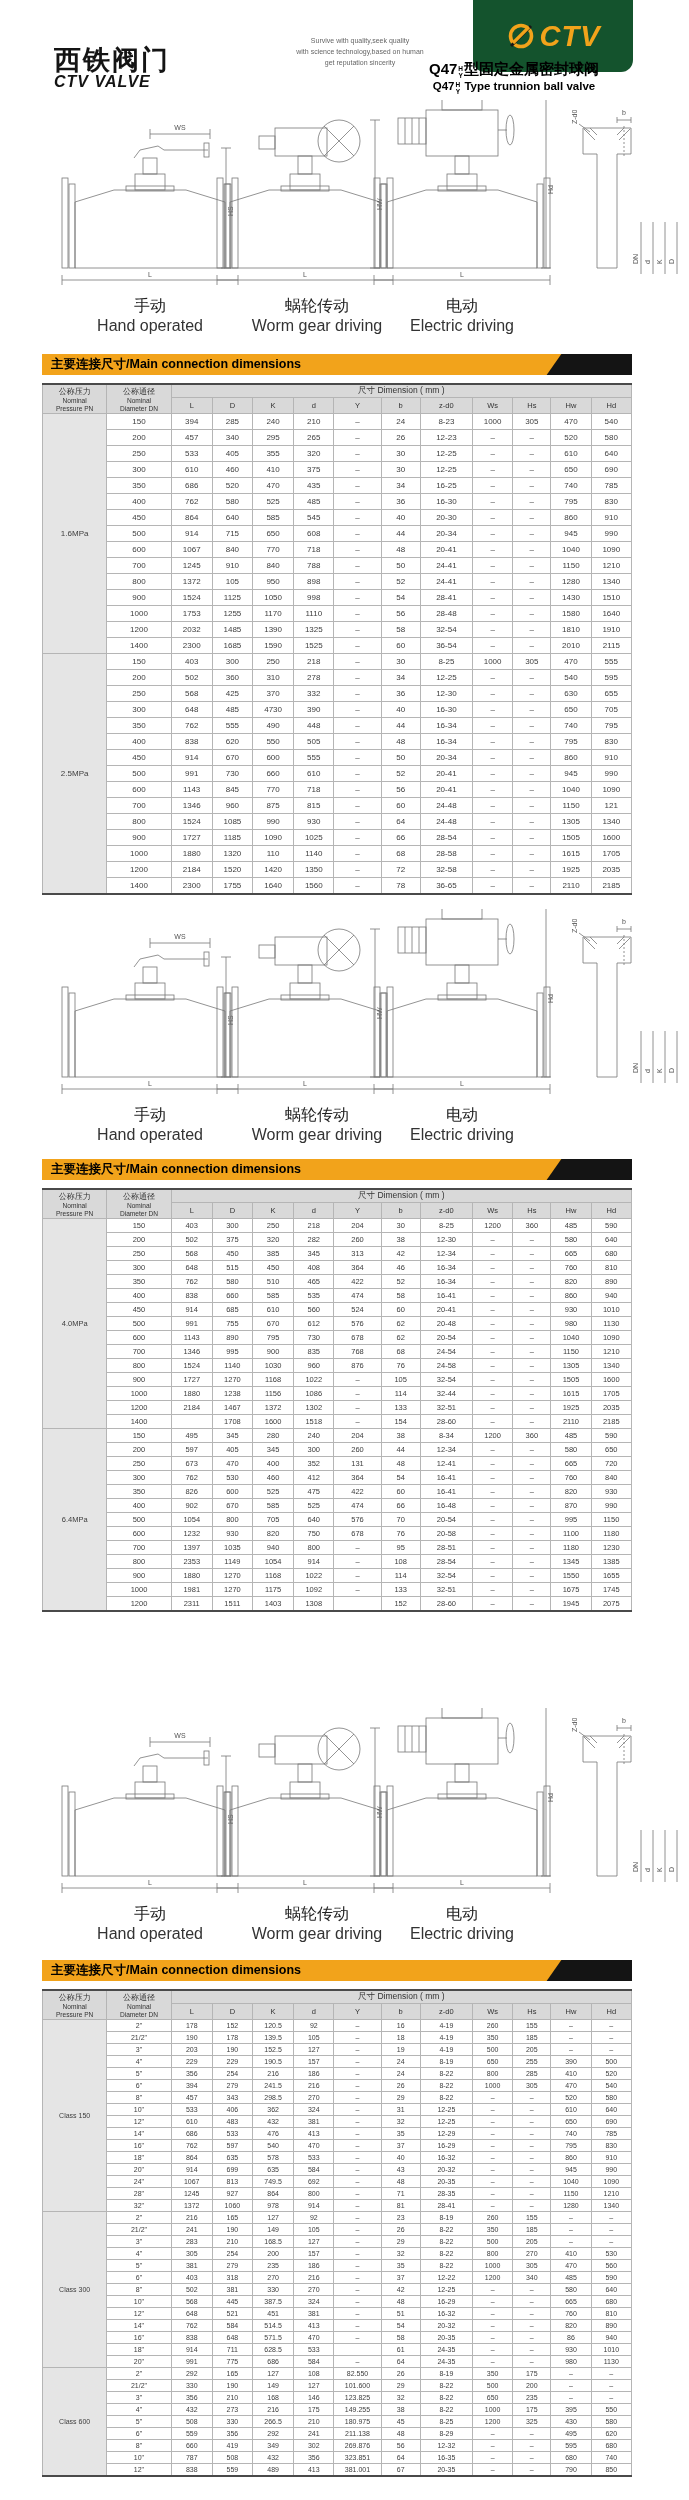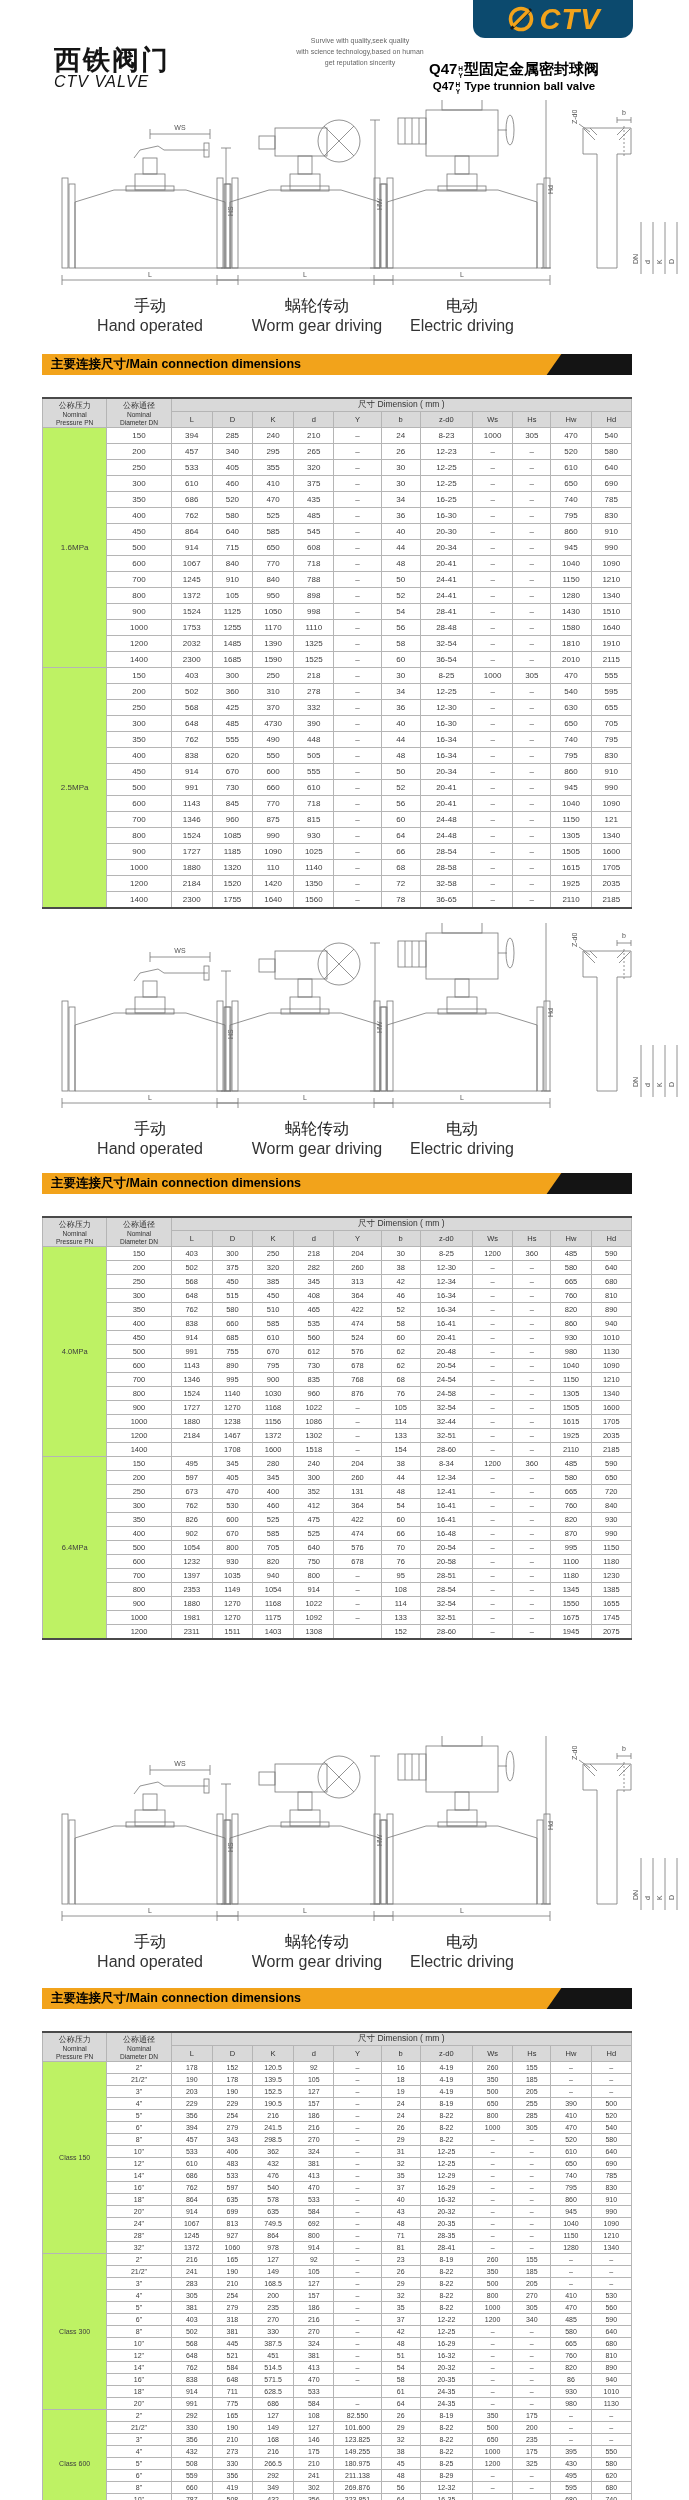--- a/index.html
+++ b/index.html
@@ -4,23 +4,23 @@
 <style>
   html,body{margin:0;padding:0}
   body{
     width:689px;height:2500px;background:#ffffff;position:relative;overflow:hidden;
     font-family:"Liberation Sans", sans-serif;
   }
   
   .page-header{position:relative;height:100px}
   .logo-left{position:absolute;left:54px;top:46px;line-height:1.05}
   .logo-zh{font-size:27px;font-weight:bold;color:#141414;letter-spacing:2px}
-  .logo-en{font-size:16px;font-weight:normal;font-style:italic;color:#141414;letter-spacing:1px}
+  .logo-en{font-size:16px;font-weight:bold;font-style:italic;color:#141414;letter-spacing:1px}
   .tagline{position:absolute;left:262px;top:36px;width:196px;text-align:center;font-size:7px;color:#666;line-height:1.55}
-  .brand-box{position:absolute;right:56px;top:0;width:160px;height:38px;background:#0c4a6e;border-radius:0 0 12px 12px;display:flex;align-items:center;justify-content:center;gap:4px}
+  .brand-box{position:absolute;right:56px;top:0;width:160px;height:72px;background:#14532d;border-radius:0 0 12px 12px;display:flex;align-items:center;justify-content:center;gap:4px}
   .brand-text{color:#F2A31B;font-size:29px;font-weight:bold;font-style:italic;letter-spacing:1px}
   .title-block{position:absolute;right:50px;top:60px;width:250px;text-align:center;color:#000}
   .title-zh{font-size:15px;font-weight:bold;white-space:nowrap}
   .title-en{font-size:11.5px;font-weight:bold;white-space:nowrap;margin-top:1px}
   .hy-stack{display:inline-flex;flex-direction:column;font-size:6.5px;line-height:1;vertical-align:3px;font-weight:bold;margin:0 1px}
   
   .fig-section{position:relative;height:240px}
   .figsvg{display:block}
   .figsvg *{vector-effect:non-scaling-stroke}
   .draw{stroke:#777;fill:none;stroke-width:0.8}
@@ -28,30 +28,30 @@
   .fig-captions{position:relative;height:36px;margin-top:-4px}
   .fig-caption{position:absolute;text-align:center;transform:translateX(-50%);white-space:nowrap}
   .cap1{left:150px}.cap2{left:317px}.cap3{left:462px}
   .cap-zh{font-size:16px;color:#222}
   .cap-en{font-size:16px;color:#333}
   
   .section-bar{margin:14px 0 0 42px;width:590px;height:21px;background:#F2A31B;position:relative;overflow:hidden}
   .bar-label{font-size:12.5px;font-weight:bold;color:#000;line-height:21px;padding-left:9px;position:relative;z-index:2;white-space:nowrap}
   .bar-slant{position:absolute;top:0;right:-14px;width:92px;height:100%;background:#141414;transform:skewX(-35deg)}
   
-  table{margin:22px 0 0 42px;width:590px;border-collapse:collapse;table-layout:fixed;
+  table{margin:8px 0 0 42px;width:590px;border-collapse:collapse;table-layout:fixed;
         border-top:2px solid #4a4a4a;border-bottom:2px solid #4a4a4a}
   th,td{border:1px solid #b5b5b5;text-align:center;padding:0;color:#3d3d3d;font-weight:normal;
         overflow:hidden;white-space:nowrap}
   thead th{background:#d9d9d9;color:#333}
   thead{border-bottom:1.6px solid #555}
   th .zh{display:block;font-size:8px}
   th .en{display:block;font-size:6.6px;line-height:1.2}
   tr.dims th{height:15px;font-size:7.5px}
-  td.pncell{font-size:8px;background:#bef264;color:#3d3d3d}
+  td.pncell{font-size:8px;background:#e5e5e5;color:#3d3d3d}
   tr.gstart td{border-top:1.5px solid #777}
   .t1 tbody td{height:15px;font-size:8px}
   .t2 tbody td{height:13px;font-size:7.5px}
   .t3 tbody td{height:11px;font-size:7px}
   .mt-lg{margin-top:96px}
   .hidden-defs{position:absolute;width:0;height:0;overflow:hidden}
 </style>
 </head>
 <body>
 

